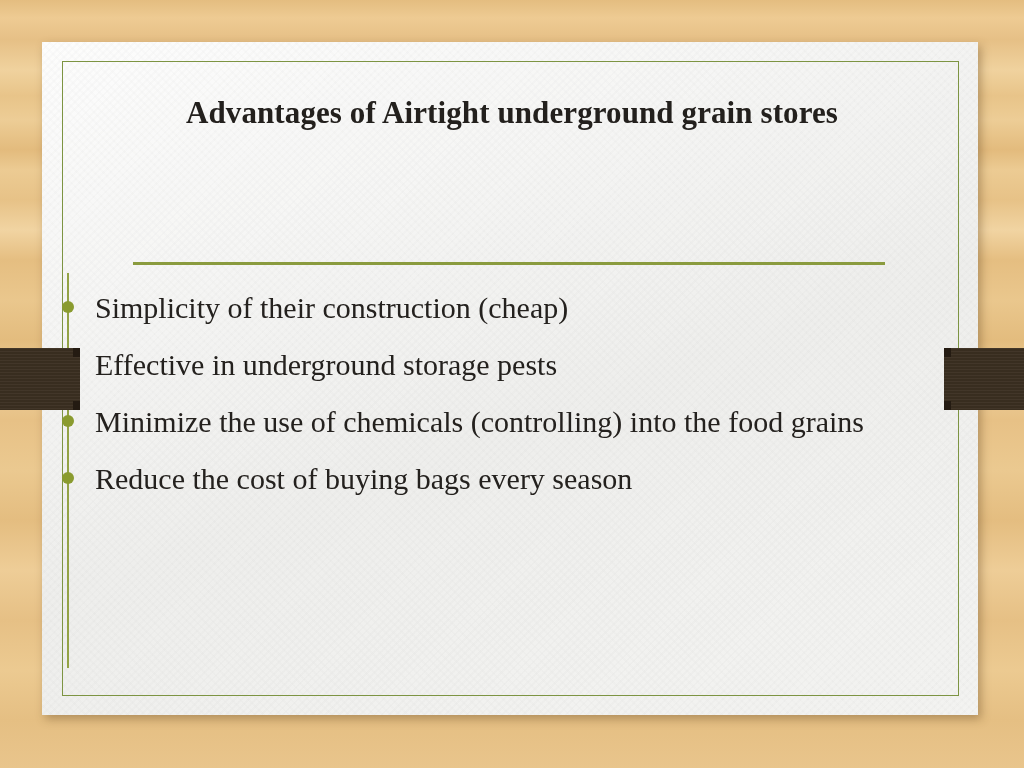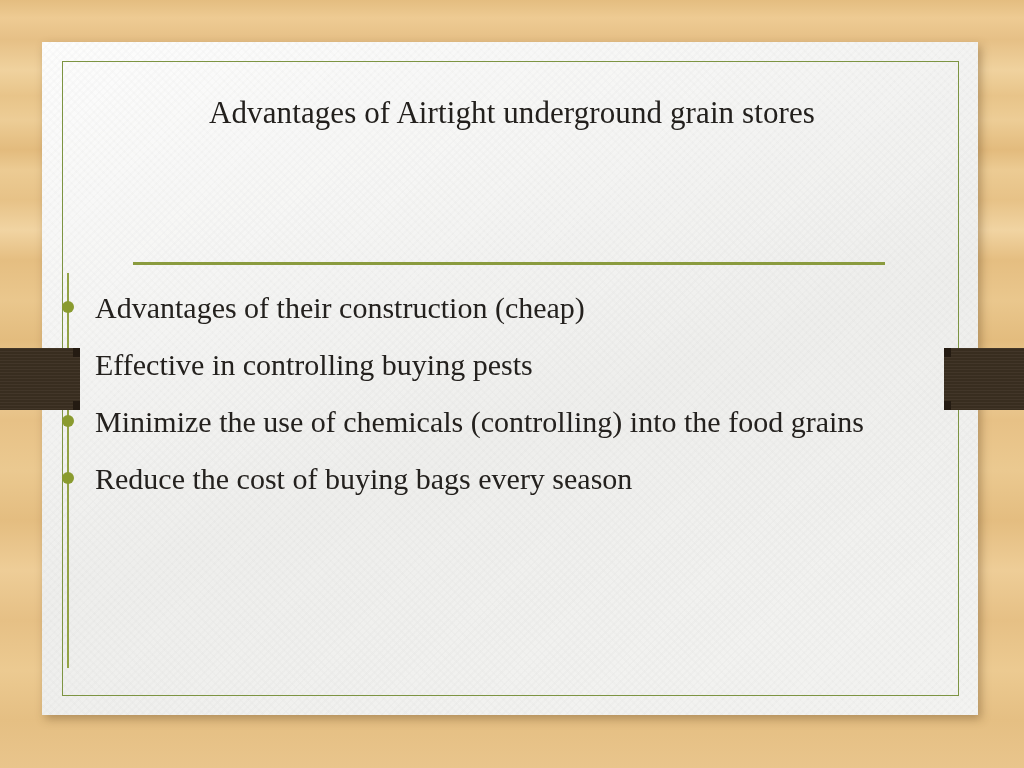--- a/index.html
+++ b/index.html
@@ -54,21 +54,21 @@
     border:1.6px solid #7d9442;
     z-index:3;pointer-events:none;
   }
 
   
   #slide-content{position:absolute;left:0;top:0;width:936px;height:673px;z-index:4;}
 
   #slide-title{
     position:absolute;left:40px;top:53px;width:860px;
     text-align:center;
-    font-size:31px;font-weight:normal;
+    font-size:31px;font-weight:bold;
     color:#23201d;
     letter-spacing:.1px;
     white-space:nowrap;
   }
 
   #title-divider{
     position:absolute;left:91px;top:220px;width:752px;height:3px;
     background:#8a9b3e;
   }
 
@@ -127,25 +127,25 @@
 
     <div id="slide-title">Advantages of Airtight underground grain stores</div>
 
     <div id="title-divider"></div>
 
     <div id="bullet-rail"></div>
 
     <ul id="bullet-list">
       <li class="bullet-item">
         <span class="bullet-marker"></span>
-        <span class="bullet-text">Advantages of their construction (cheap)</span>
+        <span class="bullet-text">Simplicity of their construction (cheap)</span>
       </li>
       <li class="bullet-item">
         <span class="bullet-marker"></span>
-        <span class="bullet-text">Effective in controlling buying pests</span>
+        <span class="bullet-text">Effective in underground storage pests</span>
       </li>
       <li class="bullet-item">
         <span class="bullet-marker"></span>
         <span class="bullet-text">Minimize the use of chemicals (controlling) into the food grains</span>
       </li>
       <li class="bullet-item">
         <span class="bullet-marker"></span>
         <span class="bullet-text">Reduce the cost of buying bags every season</span>
       </li>
     </ul>

